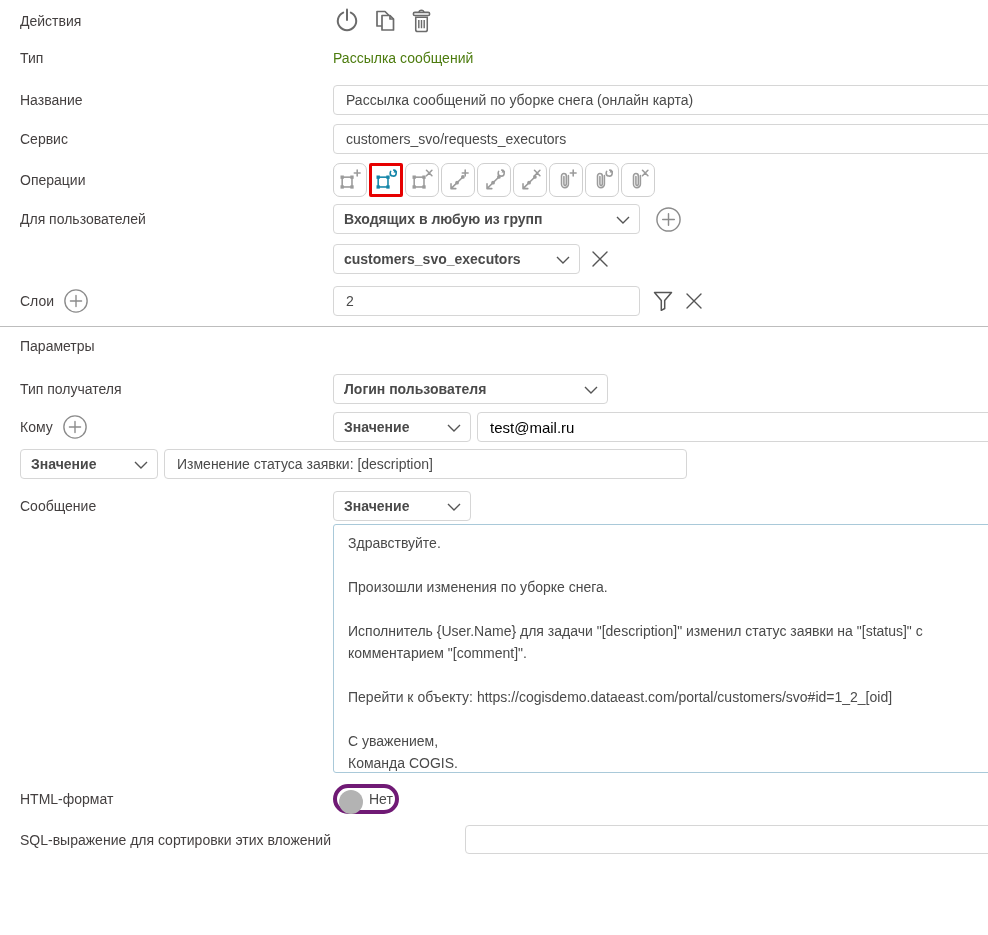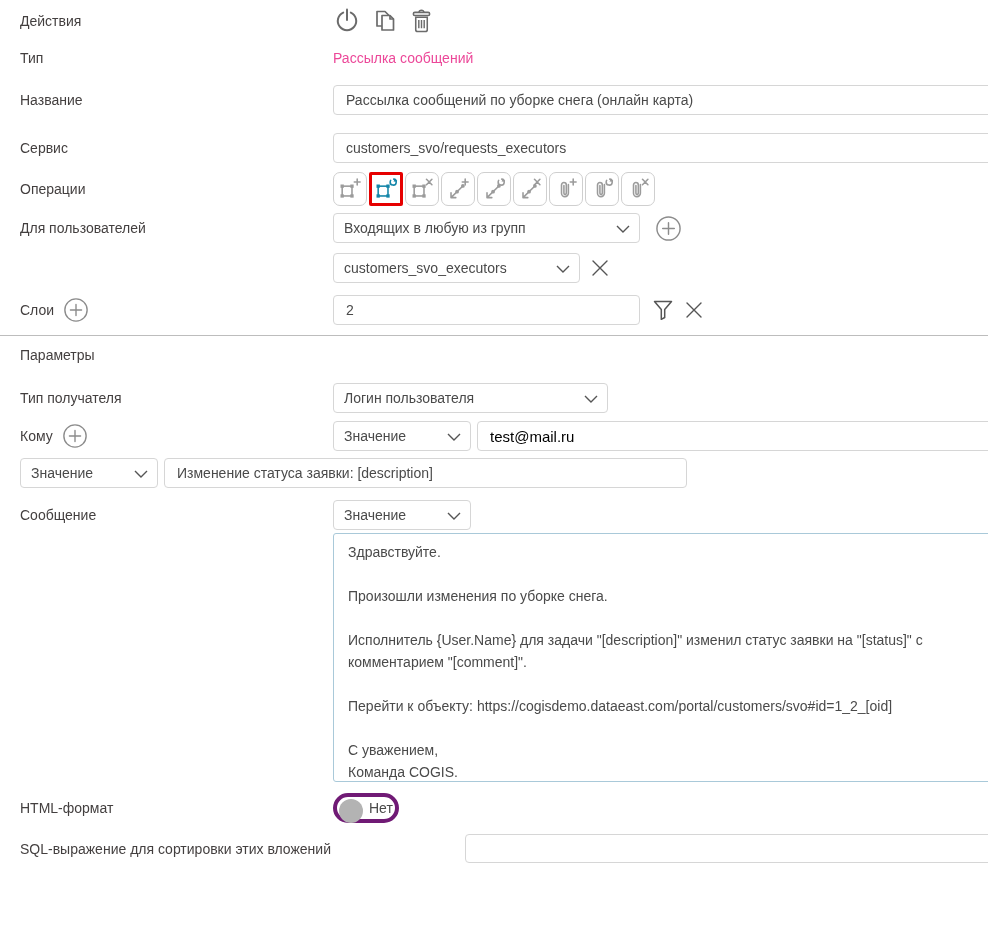--- a/index.html
+++ b/index.html
@@ -3,31 +3,31 @@
 <meta charset="utf-8">
 <style>
   html,body{margin:0;padding:0;background:#fff;}
   .page{
     position:relative;width:988px;height:935px;overflow:hidden;background:#fff;
     font-family:"Liberation Sans",sans-serif;color:#433f3f;
   }
   .row{display:flex;align-items:center;padding-left:20px;box-sizing:border-box;}
   .lbl{width:313px;flex:none;font-size:14px;color:#433f3f;display:flex;align-items:center;gap:9px;}
   .lbl-wide{width:445px;flex:none;font-size:14px;color:#433f3f;}
-  .static-val{font-size:14px;color:#ec4899;}
+  .static-val{font-size:14px;color:#4d7c0f;}
   .tin{
     height:30px;border:1px solid #d6d6d6;border-radius:4px;padding:0 12px;
     font-size:14px;color:#4a4a4a;box-sizing:border-box;background:#fff;
     font-family:"Liberation Sans",sans-serif;flex:none;
   }
   .val-black{color:#000;font-size:15px;}
   .select{
     position:relative;height:30px;border:1px solid #d6d6d6;border-radius:4px;
     display:flex;align-items:center;padding:0 30px 0 10px;font-size:14px;color:#4a4a4a;
-    background:#fff;box-sizing:border-box;flex:none;cursor:pointer;
+    background:#fff;box-sizing:border-box;flex:none;cursor:pointer;font-weight:bold;
   }
   .select .chev{position:absolute;right:9px;top:11px;}
   .icon-btn{border:none;background:none;padding:0;margin:0;cursor:pointer;height:30px;display:flex;align-items:center;}
   .action-icons{display:flex;align-items:center;gap:11px;}
   .cplus{display:inline-flex;cursor:pointer;}
   .xbtn,.funnel{display:inline-flex;cursor:pointer;}
   .ops{display:flex;gap:2px;align-items:center;}
   .op-btn{
     width:34px;height:34px;border:1px solid #cfcfcf;border-radius:7px;background:#fff;
     display:flex;align-items:center;justify-content:center;box-sizing:border-box;cursor:pointer;flex:none;
@@ -104,21 +104,21 @@
     <div class="static-val">Рассылка сообщений</div>
   </div>
 
   <div class="row" style="margin-top:18px">
     <div class="lbl">
         <span>Название</span>
       </div>
     <input class="tin" style="width: 667px;" type="text" value="Рассылка сообщений по уборке снега (онлайн карта)">
   </div>
 
-  <div class="row" style="margin-top:18px">
+  <div class="row" style="margin-top:9px">
     <div class="lbl">
         <span>Сервис</span>
       </div>
     <input class="tin" style="width: 667px;" type="text" value="customers_svo/requests_executors">
   </div>
 
   <div class="row" style="margin-top:8px;height:36px">
     <div class="lbl">
         <span>Операции</span>
       </div>

